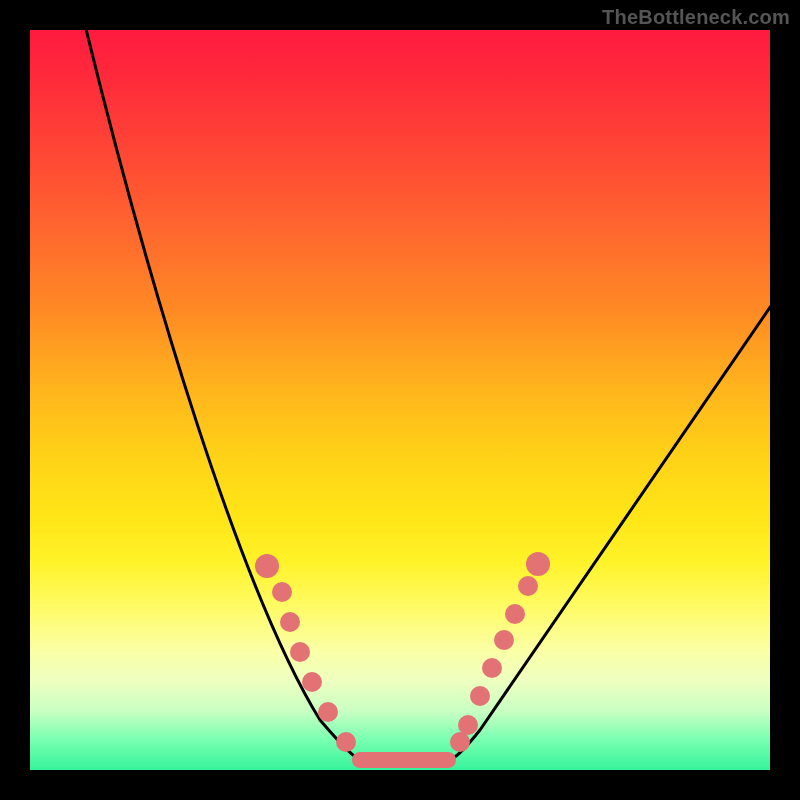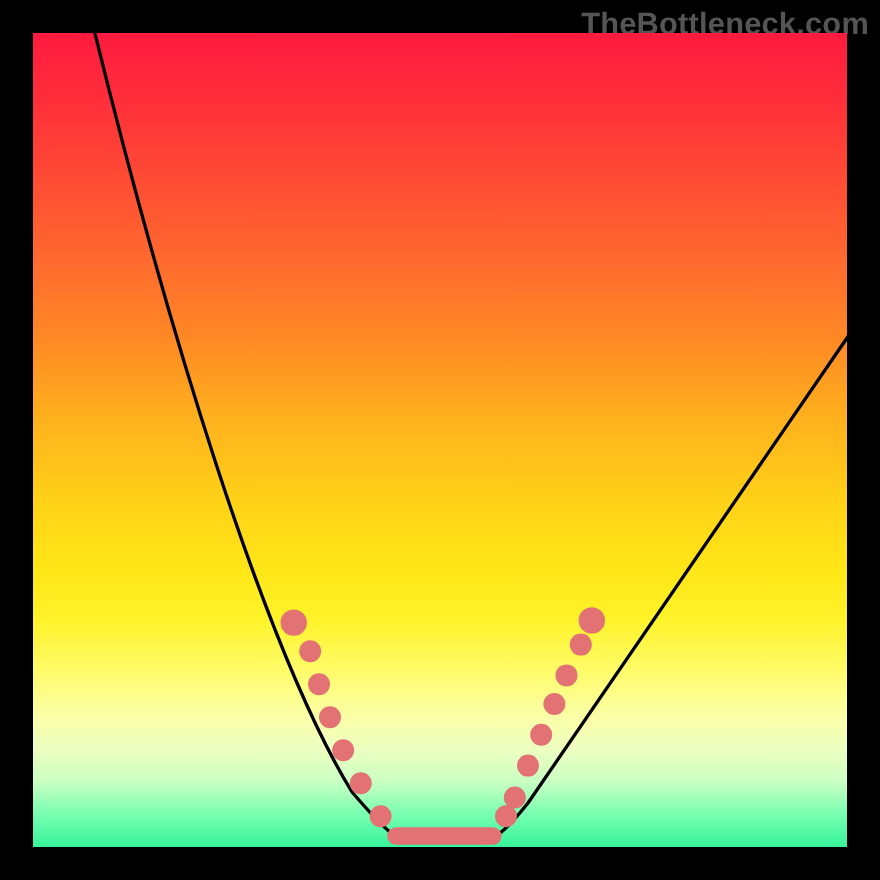--- a/index.html
+++ b/index.html
@@ -39,21 +39,21 @@
       #c9ffc2 92%,
       #77ffb0 96%,
       #36f39a 100%
     );
     overflow: hidden;
   }
   .attribution {
     position: absolute;
     top: 6px;
     right: 10px;
-    font-size: 28px;
+    font-size: 20px;
     font-weight: bold;
     color: #555555;
     letter-spacing: 0.2px;
     user-select: none;
   }
   svg.curve-layer {
     position: absolute;
     left: 0;
     top: 0;
     width: 740px;

